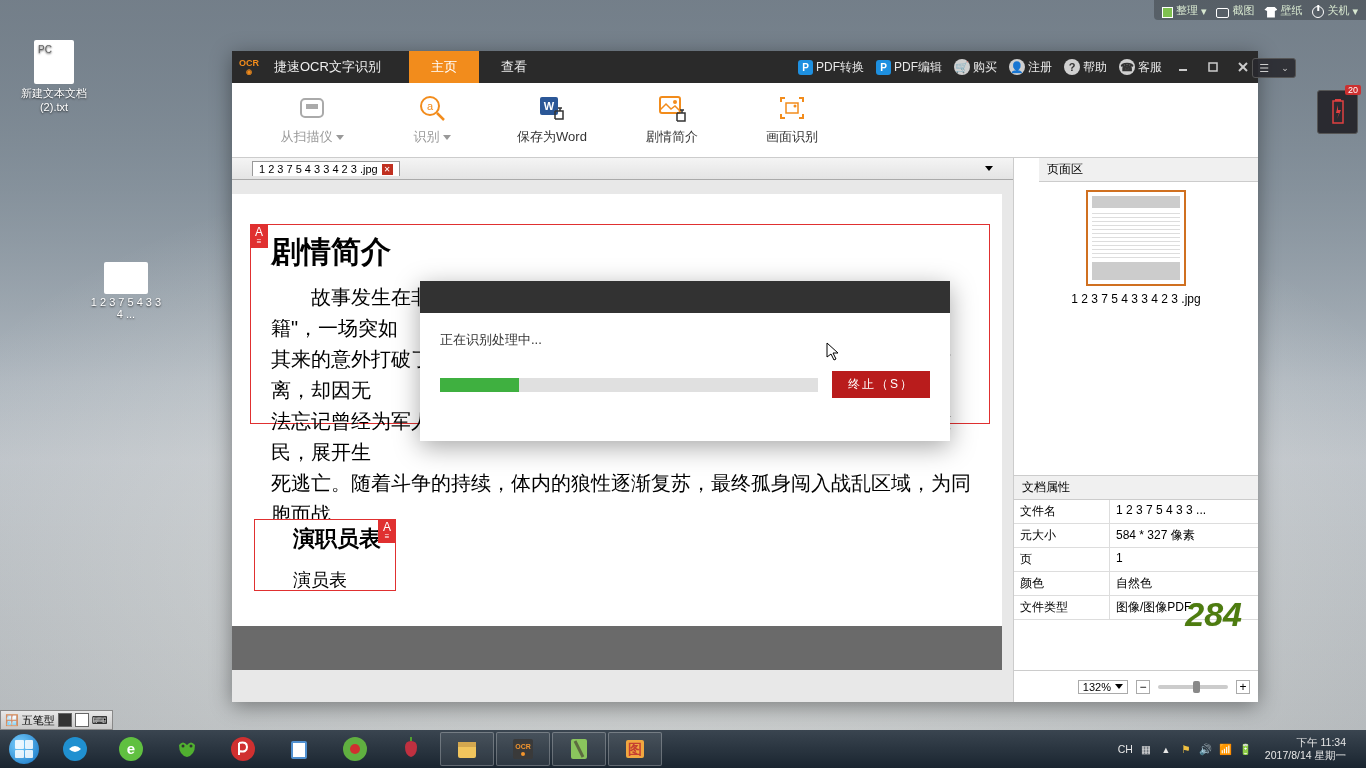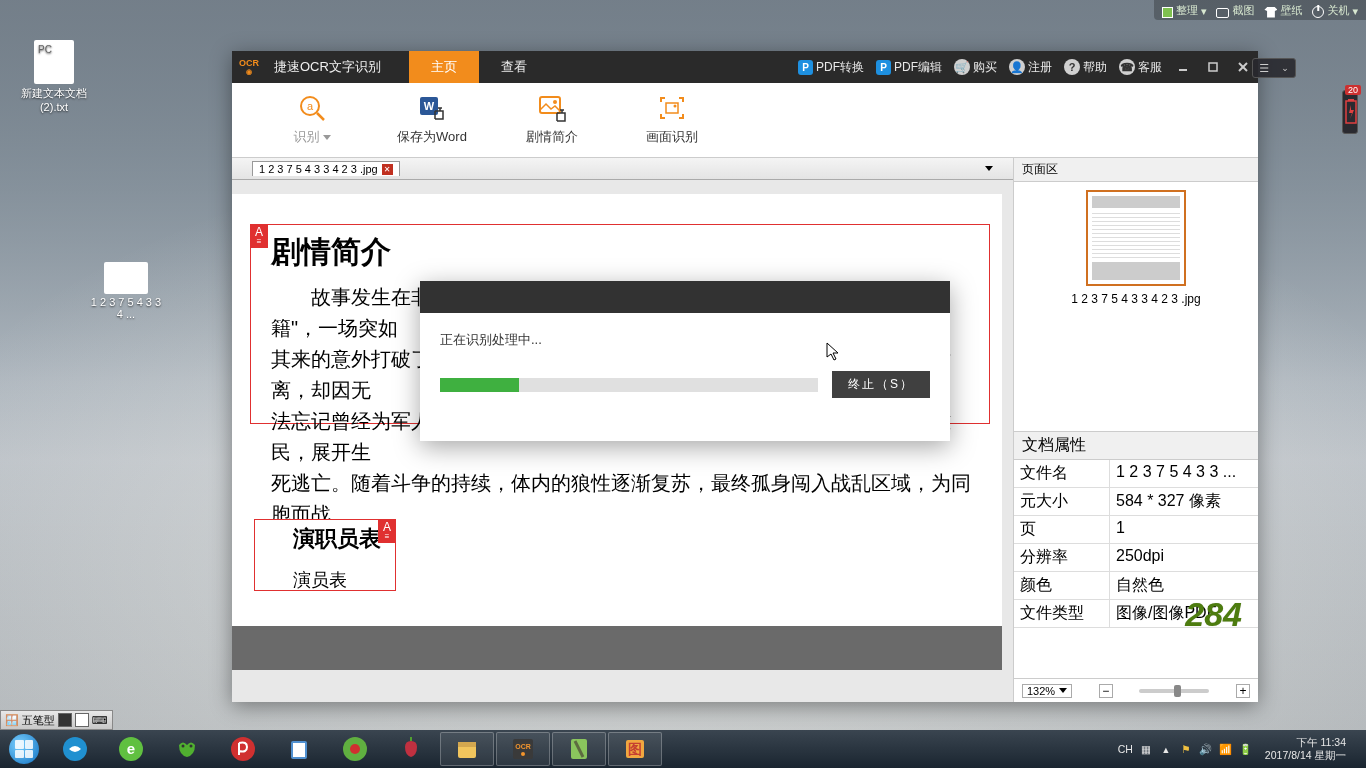--- a/index.html
+++ b/index.html
@@ -19,21 +19,21 @@
 .desktop-topbar .pw { width: 12px; height: 12px; border: 1.5px solid #fff; border-radius: 50%; position: relative; }
 .desktop-topbar .pw::after { content:''; position:absolute; left:50%; top:-2px; width:1.5px; height:6px; background:#fff; transform:translateX(-50%); }
 
 
 .desktop-icon { position: absolute; width: 72px; text-align: center; color: #fff; font-size: 11px; text-shadow: 0 1px 2px rgba(0,0,0,0.7); cursor: pointer; }
 .desktop-icon .ic { width: 40px; height: 44px; margin: 0 auto 2px; background: #fff; border-radius: 2px; position: relative; }
 .desktop-icon .ic.txt::before { content:'PC'; position:absolute; left:4px; top:4px; color:#666; font-size:10px; }
 .desktop-icon .ic.img { height: 32px; width: 44px; }
 
 
-.battery-widget { position: absolute; right: 8px; top: 90px; width: 16px; height: 44px; background: #2a2a30; border: 1px solid #555; border-radius: 3px; display:flex; align-items:center; justify-content:center; }
+.battery-widget { position: absolute; right: 8px; top: 90px; width: 41px; height: 44px; background: #2a2a30; border: 1px solid #555; border-radius: 3px; display:flex; align-items:center; justify-content:center; }
 .battery-widget svg { display:block; }
 .battery-badge { position:absolute; top:-6px; right:-4px; background:#cc3030; color:#fff; font-size:9px; padding:0 3px; border-radius:2px; }
 
 
 .app-window { position: absolute; left: 232px; top: 51px; width: 1026px; height: 651px; background: #fff; box-shadow: 0 4px 20px rgba(0,0,0,0.4); display: flex; flex-direction: column; }
 .titlebar { height: 32px; background: #2a2a2a; display: flex; align-items: center; color: #e8e8e8; font-size: 12px; }
 .titlebar .logo { width: 34px; height: 32px; display: flex; flex-direction: column; align-items: center; justify-content: center; color: #f28c1c; font-size: 9px; font-weight: bold; line-height: 1; }
 .titlebar .title { padding: 0 8px; font-size: 13px; color: #f0f0f0; }
 .titlebar .tabs { display: flex; height: 100%; margin-left: 20px; }
 .titlebar .tab { padding: 0 22px; display: flex; align-items: center; cursor: pointer; font-size: 13px; }
@@ -68,50 +68,50 @@
 .ocr-box1 .txt { padding: 4px 4px 4px 20px; font-size: 20px; color: #000; line-height: 1.55; }
 .ocr-box1 .h { font-size: 30px; font-weight: bold; margin-bottom: 6px; }
 .ocr-box2 { left: 22px; top: 325px; width: 142px; height: 72px; }
 .ocr-box2 .ocr-tag { left: auto; right: -1px; }
 .ocr-box2 .txt { padding: 4px; font-size: 22px; font-weight: bold; margin-left: 34px; }
 .ocr-box2 .sub { font-size: 18px; font-weight: normal; margin-top: 14px; }
 .canvas-bottom { height: 44px; background: #6a6a6a; margin-top: 0; width: 770px; }
 
 
 .right-panel { width: 244px; display: flex; flex-direction: column; background: #fff; }
-.panel-sec-title { background: #f0f0f0; border-bottom: 1px solid #ccc; padding: 3px 8px; font-size: 12px; text-align:left; }
+.panel-sec-title { background: #f0f0f0; border-bottom: 1px solid #ccc; padding: 3px 8px; font-size: 12px; text-align:left;margin-left:25px; }
 .thumb-area { padding: 8px; text-align: center; }
 .thumb { width: 100px; height: 96px; border: 2px solid #d07020; margin: 0 auto 6px; background: #fff; padding: 4px; }
 .thumb-inner { width:100%; height:100%; display:flex; flex-direction:column; gap:2px; }
 .thumb-bar { height: 12px; background: #ccc; }
 .thumb-lines { flex:1; background: repeating-linear-gradient(#fff, #fff 3px, #ddd 3px, #ddd 4px); }
 .thumb-name { font-size: 12px; text-align: center; line-height:1.3; }
 .panel-spacer { flex: 1; }
-.prop-table { border-top: 1px solid #ccc; font-size: 16px; }
+.prop-table { border-top: 1px solid #ccc; font-size: 12px; }
 .prop-table .hdr { background: #f0f0f0; padding: 3px 8px; border-bottom: 1px solid #ccc; }
 .prop-row { display: flex; border-bottom: 1px solid #ddd; }
 .prop-row .k { width: 96px; padding: 3px 6px; border-right: 1px solid #ddd; }
 .prop-row .v { flex: 1; padding: 3px 6px; overflow: hidden; text-overflow: ellipsis; white-space: nowrap; }
 
 
-.zoom-bar { height: 24px; border-top: 1px solid #ccc; display: flex; align-items: center; justify-content: space-between; gap: 8px; padding: 0 8px; font-size: 11px; }
+.zoom-bar { height: 32px; border-top: 1px solid #ccc; display: flex; align-items: center; justify-content: flex-end; gap: 8px; padding: 0 8px; font-size: 11px; }
 .zoom-sel { border: 1px solid #aaa; padding: 0 4px; display:flex; align-items:center; gap:4px; }
 .zoom-btn { width: 14px; height: 14px; border: 1px solid #aaa; display:flex; align-items:center; justify-content:center; cursor:pointer; font-size:12px; line-height:1; }
 .zoom-slider { width: 70px; height: 4px; background: #ccc; position: relative; border-radius: 2px; }
 .zoom-slider::after { content:''; position:absolute; left:35px; top:-4px; width:7px; height:12px; background:#888; border-radius:2px; }
 
 
 .dialog { position: absolute; left: 188px; top: 230px; width: 530px; height: 160px; background: #fff; box-shadow: 0 6px 24px rgba(0,0,0,0.35); z-index: 50; }
 .dialog-title { height: 32px; background: #323232; }
 .dialog-body { padding: 18px 20px; font-size: 13px; color: #333; }
 .dialog-msg { margin-bottom: 22px; }
 .dialog-row { display: flex; align-items: center; gap: 14px; }
 .progress { flex: 1; height: 14px; background: #e0e0e0; position: relative; }
 .progress-fill { height: 100%; background: #3fb040; }
-.dialog-btn { background: #404040; color: #fff; padding: 5px 16px; font-size: 12px; letter-spacing: 2px; cursor: pointer; }
+.dialog-btn { background: #b91c1c; color: #fff; padding: 5px 16px; font-size: 12px; letter-spacing: 2px; cursor: pointer; }
 
 
 .stamp { position: absolute; right: 16px; bottom: 68px; color: #4d7c0f; font-size: 34px; font-weight: bold; font-style: italic; text-shadow: 0 0 1px rgba(0,0,0,0.2); }
 
 
 .cursor { position: absolute; left: 826px; top: 342px; z-index: 60; pointer-events: none; }
 
 
 .ime-bar { position: absolute; left: 0; bottom: 38px; height: 20px; background: linear-gradient(#e8e8e8,#c8c8c8); border: 1px solid #888; display: flex; align-items: center; padding: 0 4px; gap: 3px; font-size: 11px; }
 .ime-bar .sq { width: 14px; height: 14px; border: 1px solid #666; background: #fff; }
@@ -225,20 +225,32 @@
       <div class="winbtn">
           <svg width="12" height="12">
             <line x1="2" y1="2" x2="10" y2="10" stroke="#ccc" stroke-width="2"></line>
             <line x1="10" y1="2" x2="2" y2="10" stroke="#ccc" stroke-width="2"></line>
           </svg>
         </div>
     </div>
   </div>
 
   <div class="toolbar">
+    <div class="tool disabled">
+      <div class="ti">
+          <svg width="30" height="26">
+            <rect x="4" y="4" width="22" height="18" rx="4" fill="none" stroke="#aaa" stroke-width="2"></rect>
+            <rect x="9" y="9" width="12" height="5" fill="#aaa"></rect>
+          </svg>
+        </div>
+      <div class="lbl">
+          <span>从扫描仪</span>
+          <span class="tri-down"></span>
+        </div>
+    </div>
     <div class="tool disabled">
       <div class="ti">
           <svg width="30" height="28">
             <circle cx="13" cy="12" r="9" fill="none" stroke="#f28c1c" stroke-width="2"></circle>
             <text x="13" y="16" text-anchor="middle" font-size="11" fill="#f28c1c">a</text>
             <line x1="20" y1="19" x2="27" y2="26" stroke="#f28c1c" stroke-width="2.5"></line>
           </svg>
         </div>
       <div class="lbl">
           <span>识别</span>
@@ -333,24 +345,20 @@
           </div>
         <div class="prop-row">
             <div class="k">元大小</div>
             <div class="v">584 * 327 像素</div>
           </div>
         <div class="prop-row">
             <div class="k">页</div>
             <div class="v">1</div>
           </div>
         <div class="prop-row">
-            <div class="k">分辨率</div>
-            <div class="v">250dpi</div>
-          </div>
-        <div class="prop-row">
             <div class="k">颜色</div>
             <div class="v">自然色</div>
           </div>
         <div class="prop-row">
             <div class="k">文件类型</div>
             <div class="v">图像/图像PDF</div>
           </div>
       </div>
       <div style="height:50px"></div>
       <div class="zoom-bar">

